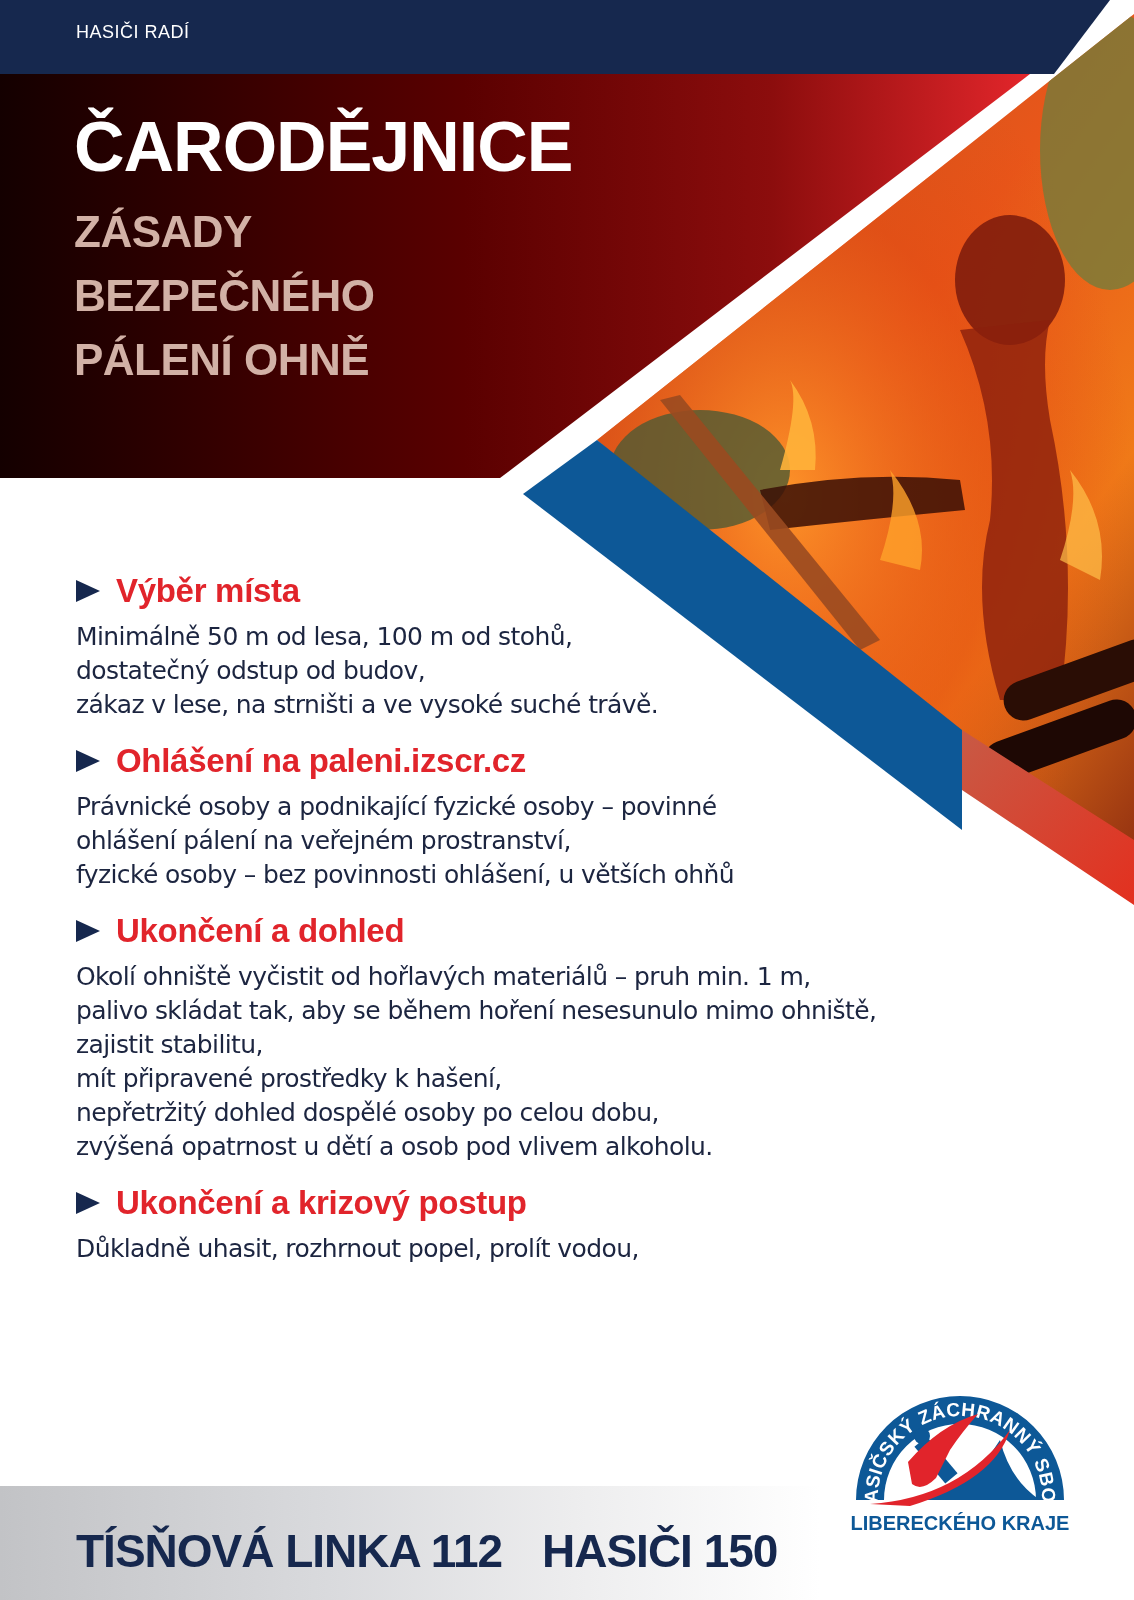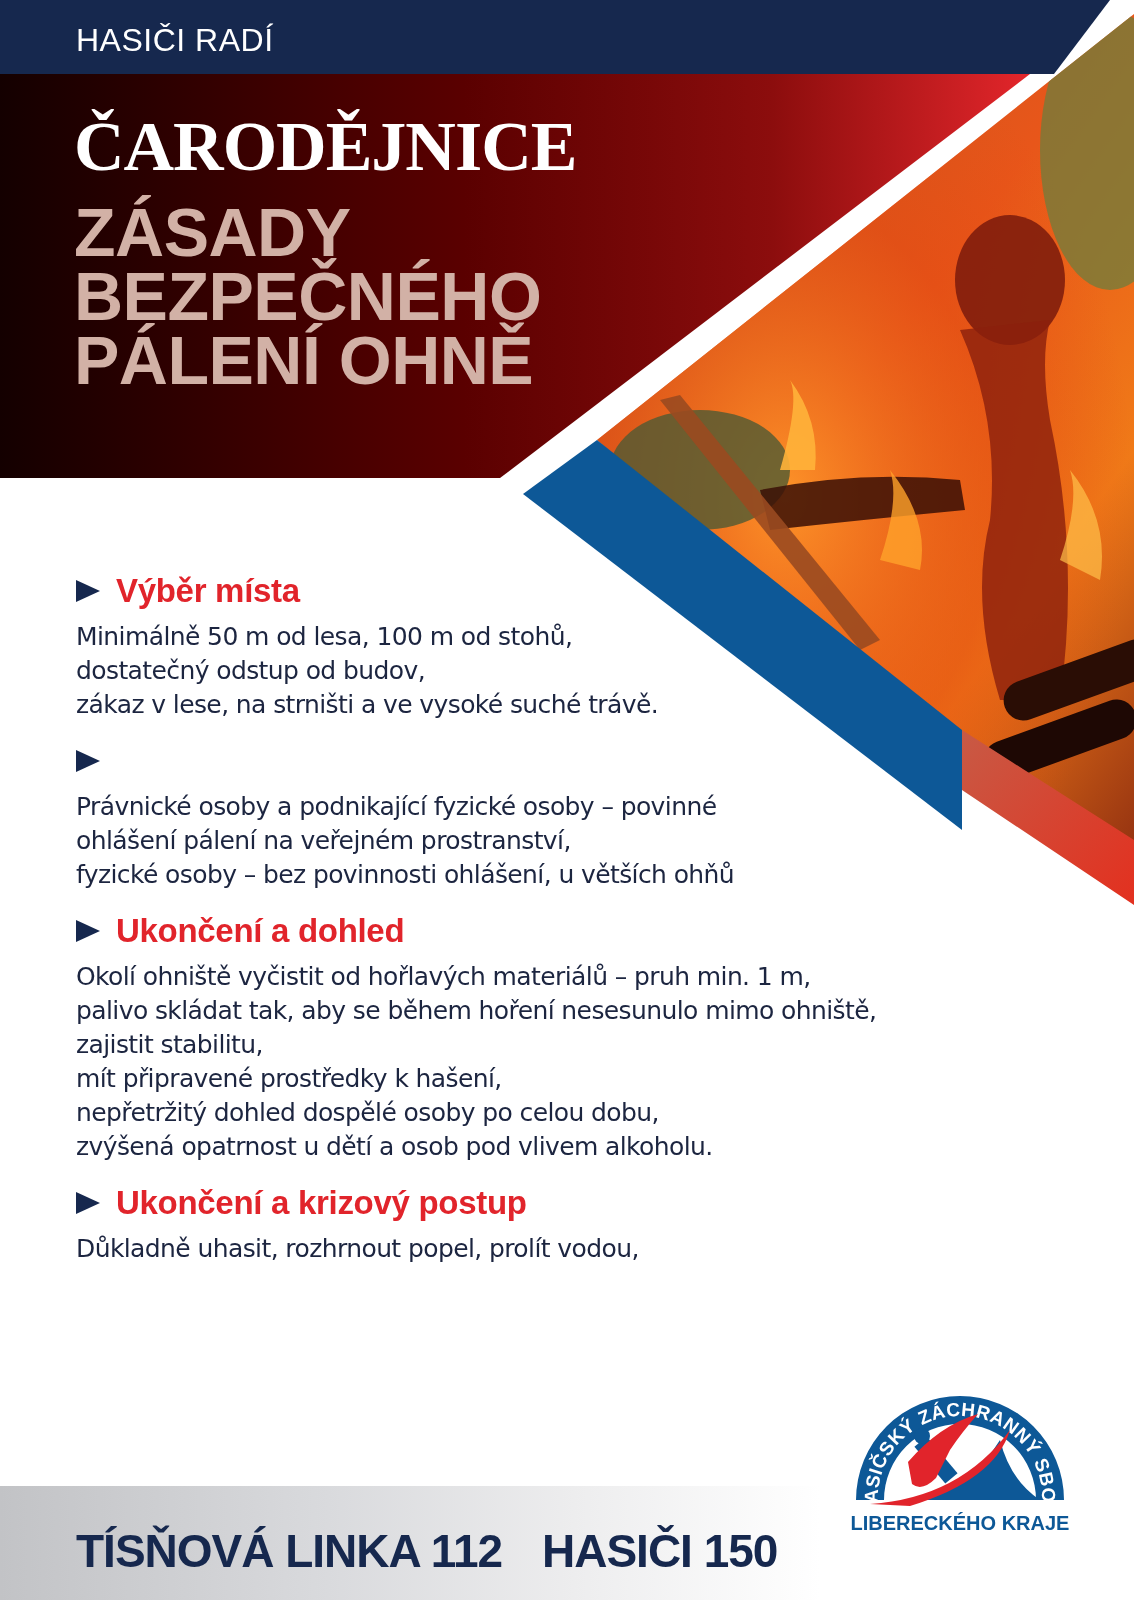--- a/index.html
+++ b/index.html
@@ -6,32 +6,32 @@
   body {
     width: 1134px; height: 1600px; position: relative; overflow: hidden;
     background: #ffffff;
     font-family: "Liberation Sans", "DejaVu Sans", sans-serif;
   }
   .layer { position: absolute; left: 0; top: 0; width: 1134px; height: 1600px; }
   svg.layer { display: block; }
 
   .top-label {
     position: absolute; left: 76px; top: 22px;
-    color: #ffffff; font-size: 32px; letter-spacing: 0.5px;
+    color: #ffffff; font-size: 18px; letter-spacing: 0.5px;
     font-family: "Liberation Sans", sans-serif;
   }
   .title-main {
     position: absolute; left: 74px; top: 112px;
     color: #ffffff; font-weight: bold; font-size: 70px; letter-spacing: -1px;
     line-height: 1;
-    font-family: Liberation Serif, serif;
+    font-family: Liberation Sans, sans-serif;
   }
   .title-sub {
     position: absolute; left: 74px; top: 200px;
-    color: #d2b1a6; font-weight: bold; font-size: 68px; line-height: 64px;
+    color: #d2b1a6; font-weight: bold; font-size: 44px; line-height: 64px;
     letter-spacing: -0.5px;
     font-family: "Liberation Sans", sans-serif;
   }
   .title-sub div { white-space: nowrap; }
 
   .content { position: absolute; left: 76px; top: 568px; width: 900px; }
   .section { margin-bottom: 16px; }
   .section-head {
     display: flex; align-items: center; height: 46px; text-align: center;
   }
@@ -143,20 +143,21 @@
     <div class="section-body">
       <div>Minimálně 50 m od lesa, 100 m od stohů,</div>
       <div>dostatečný odstup od budov,</div>
       <div>zákaz v lese, na strništi a ve vysoké suché trávě.</div>
     </div>
   </div>
 
   <div class="section">
     <div class="section-head">
       <span class="arrow"></span>
+      <span class="head-text">Ohlášení na paleni.izscr.cz</span>
     </div>
     <div class="section-body">
       <div>Právnické osoby a podnikající fyzické osoby – povinné</div>
       <div>ohlášení pálení na veřejném prostranství,</div>
       <div>fyzické osoby – bez povinnosti ohlášení, u větších ohňů</div>
     </div>
   </div>
 
   <div class="section">
     <div class="section-head">

